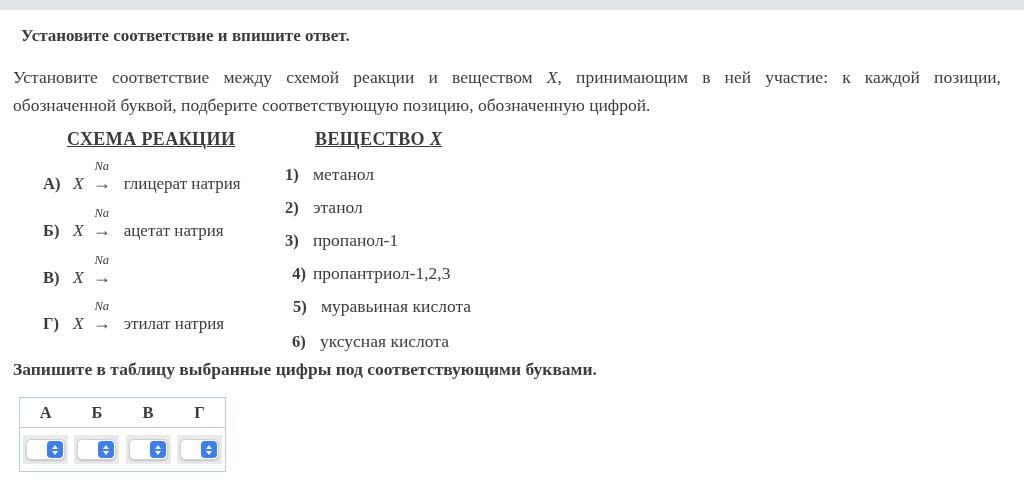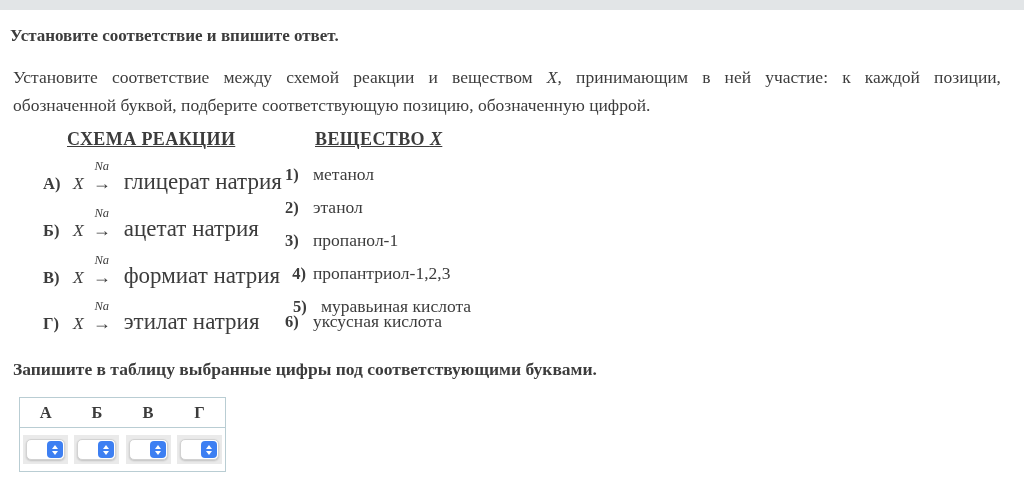--- a/index.html
+++ b/index.html
@@ -2,39 +2,39 @@
 <html><head>
 <meta charset="utf-8">
 <style>
   html,body{margin:0;padding:0;}
   body{
     width:1024px;height:499px;position:relative;overflow:hidden;
     background:#ffffff;color:#3c3c3c;
     font-family:"Liberation Serif","DejaVu Serif",serif;
   }
   .topbar{position:absolute;left:0;top:0;width:1024px;height:10px;background:#e2e5e7;}
-  .heading{position:absolute;left:10px;top:26px;font-size:17px;font-weight:bold;}
+  .heading{position:absolute;left:21px;top:26px;font-size:17px;font-weight:bold;}
   .para{position:absolute;left:13px;top:63px;width:988px;font-size:17.5px;line-height:28px;}
   .para .l1{text-align:justify;text-align-last:justify;}
   .para .l2{text-align:left;}
   .para i{font-style:italic;}
 
   .col-header{position:absolute;top:129px;font-weight:bold;font-size:18px;
     text-decoration:underline;letter-spacing:0.4px;}
   .col-header.left{left:67px;}
   .col-header.right{left:315px;}
   .col-header i{font-style:italic;}
 
   .rx-row{position:absolute;left:43px;white-space:nowrap;font-size:17.5px;}
   .rx-label{display:inline-block;width:30px;font-weight:bold;font-size:16.5px;}
   .rx-x{font-style:italic;font-size:17.5px;margin-right:9px;}
   .rx-stack{display:inline-block;text-align:center;margin-right:13px;}
   .rx-na{display:block;font-style:italic;font-size:12.5px;line-height:13px;}
   .rx-arrow{display:block;font-size:18px;line-height:20px;}
-  .rx-product{font-size:23px;}
+  .rx-product{font-size:17px;}
 
   .sub-row{position:absolute;left:285px;white-space:nowrap;font-size:17.5px;}
   .sub-num{display:inline-block;width:28px;font-weight:bold;font-size:16.5px;}
 
   .instruction{position:absolute;left:13px;top:359px;font-size:17.5px;font-weight:bold;}
 
   .answer-table{position:absolute;left:19px;top:397px;width:205px;
     border:1px solid #b9cdd3;background:#ffffff;}
   .header-row{display:flex;height:29px;align-items:center;border-bottom:1px solid #b9cdd3;}
   .header-cell{flex:1;text-align:center;font-weight:bold;font-size:16.5px;}
@@ -67,30 +67,30 @@
   <div class="l2">обозначенной буквой, подберите соответствующую позицию, обозначенную цифрой.</div>
 </div>
 
 <div class="col-header left">СХЕМА РЕАКЦИИ</div>
 <div class="col-header right"><span>ВЕЩЕСТВО</span> <i>X</i></div>
 
 <div class="rx-row" style="top:160px;"><span class="rx-label">А)</span><span class="rx-x">X</span><span class="rx-stack"><span class="rx-na">Na</span><span class="rx-arrow">→</span></span><span class="rx-product">глицерат натрия</span></div>
 
 <div class="rx-row" style="top:207px;"><span class="rx-label">Б)</span><span class="rx-x">X</span><span class="rx-stack"><span class="rx-na">Na</span><span class="rx-arrow">→</span></span><span class="rx-product">ацетат натрия</span></div>
 
-<div class="rx-row" style="top:254px;"><span class="rx-label">В)</span><span class="rx-x">X</span><span class="rx-stack"><span class="rx-na">Na</span><span class="rx-arrow">→</span></span><span class="rx-product">формиат натрия</span></div>
+<div class="rx-row" style="top:254px;"><span class="rx-label">В)</span><span class="rx-x">X</span><span class="rx-stack"><span class="rx-na">Na</span><span class="rx-arrow">→</span></span></div>
 
 <div class="rx-row" style="top:300px;"><span class="rx-label">Г)</span><span class="rx-x">X</span><span class="rx-stack"><span class="rx-na">Na</span><span class="rx-arrow">→</span></span><span class="rx-product">этилат натрия</span></div>
 
 <div class="sub-row" style="top:164px;"><span class="sub-num">1)</span><span>метанол</span></div>
 <div class="sub-row" style="top:197px;"><span class="sub-num">2)</span><span>этанол</span></div>
 <div class="sub-row" style="top:230px;"><span class="sub-num">3)</span><span>пропанол-1</span></div>
 <div class="sub-row" style="top:263px;text-align:center;"><span class="sub-num">4)</span><span>пропантриол-1,2,3</span></div>
 <div class="sub-row" style="top:296px;margin-left:8px;"><span class="sub-num">5)</span><span>муравьиная кислота</span></div>
-<div class="sub-row" style="top:311px;"><span class="sub-num">6)</span><span>уксусная кислота</span></div>
+<div class="sub-row" style="top:331px;margin-left:7px;"><span class="sub-num">6)</span><span>уксусная кислота</span></div>
 
 <div class="instruction">Запишите в таблицу выбранные цифры под соответствующими буквами.</div>
 
 <div class="answer-table">
   <div class="header-row">
     <div class="header-cell">А</div>
     <div class="header-cell">Б</div>
     <div class="header-cell">В</div>
     <div class="header-cell">Г</div>
   </div>

